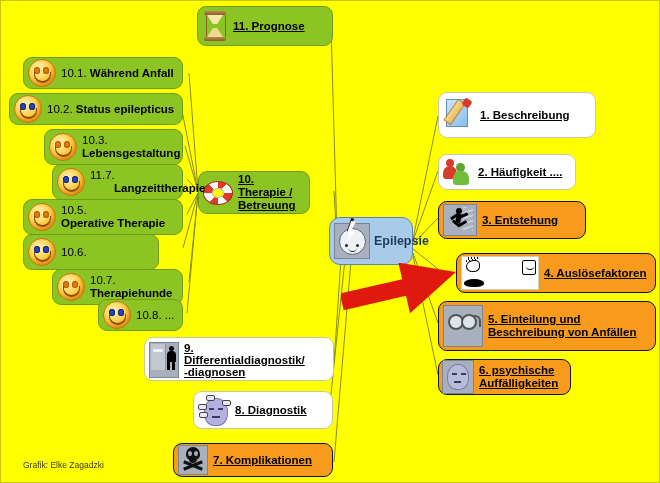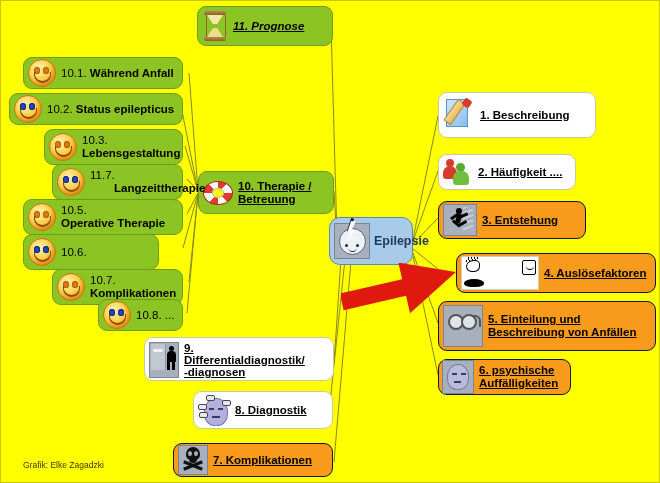--- a/index.html
+++ b/index.html
@@ -381,24 +381,24 @@
     </g>
   </svg>
 
   <div class="node green" style="left:196px; top:5px; width:136px; height:40px;">
     <span class="ico hourglass">
       <span class="cap t"></span>
         <span class="glass"></span>
       <span class="frame"></span>
         <span class="cap b"></span>
     </span>
-    <span class="label" style="text-decoration:underline;font-style:italic;">11. Prognose</span>
-  </div>
-
-  <div class="node green" style="left:197px; top:170px; width:136px; height:43px;">
+    <span class="label" style="text-decoration:underline;">11. Prognose</span>
+  </div>
+
+  <div class="node green" style="left:197px; top:170px; width:112px; height:43px;">
     <span class="ico ring"></span>
     <span class="label" style="text-decoration:none;">
       <span style="text-decoration:underline;">10. Therapie /</span><br>
       <span style="text-decoration:underline;">Betreuung</span>
     </span>
   </div>
 
   <div class="node green" style="left:22px; top:56px; width:160px; height:32px;">
     <span class="ico smiley">
       <span class="eye l eye-orange"></span>
@@ -465,21 +465,21 @@
   </div>
 
   <div class="node green" style="left:51px; top:268px; width:131px; height:36px;">
     <span class="ico smiley">
       <span class="eye l eye-orange"></span>
         <span class="eye r eye-orange"></span>
         <span class="mouth"></span>
     </span>
     <span class="label" style="text-decoration:none;">
       <span class="pre" style="text-decoration:none;margin-top:46px;">10.7.</span><br>
-      <span style="text-decoration:none;">Komplikationen</span>
+      <span style="text-decoration:none;">Therapiehunde</span>
     </span>
   </div>
 
   <div class="node green" style="left:97px; top:298px; width:85px; height:32px;">
     <span class="ico smiley">
       <span class="eye l eye-blue"></span>
         <span class="eye r eye-blue"></span>
         <span class="mouth"></span>
     </span>
     <span class="label"><span class="pre" style="text-decoration:none;">10.8. ...</span></span>

